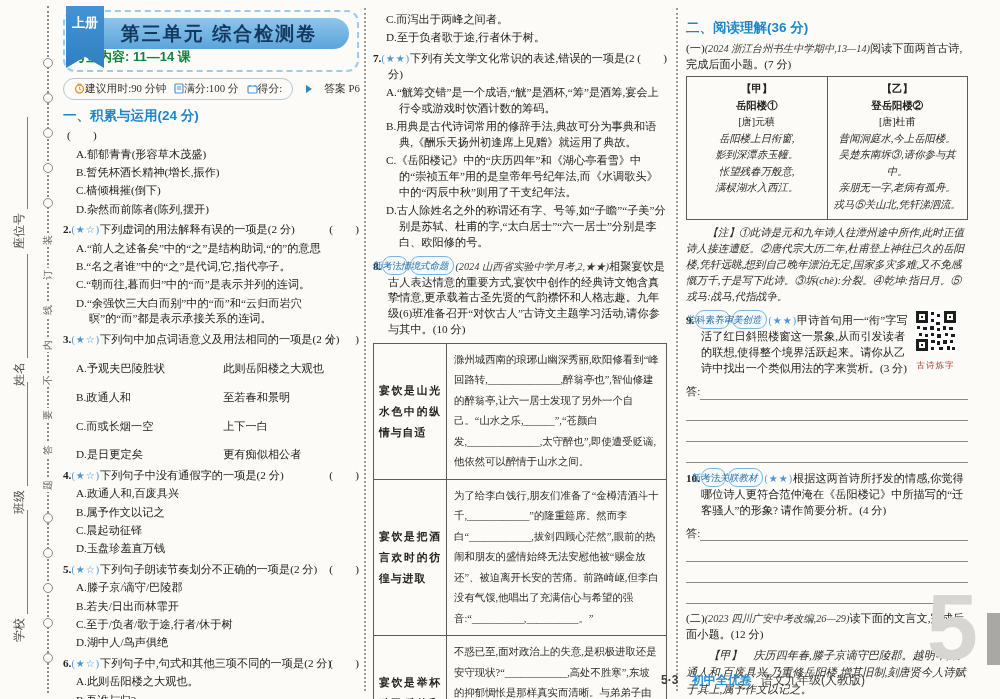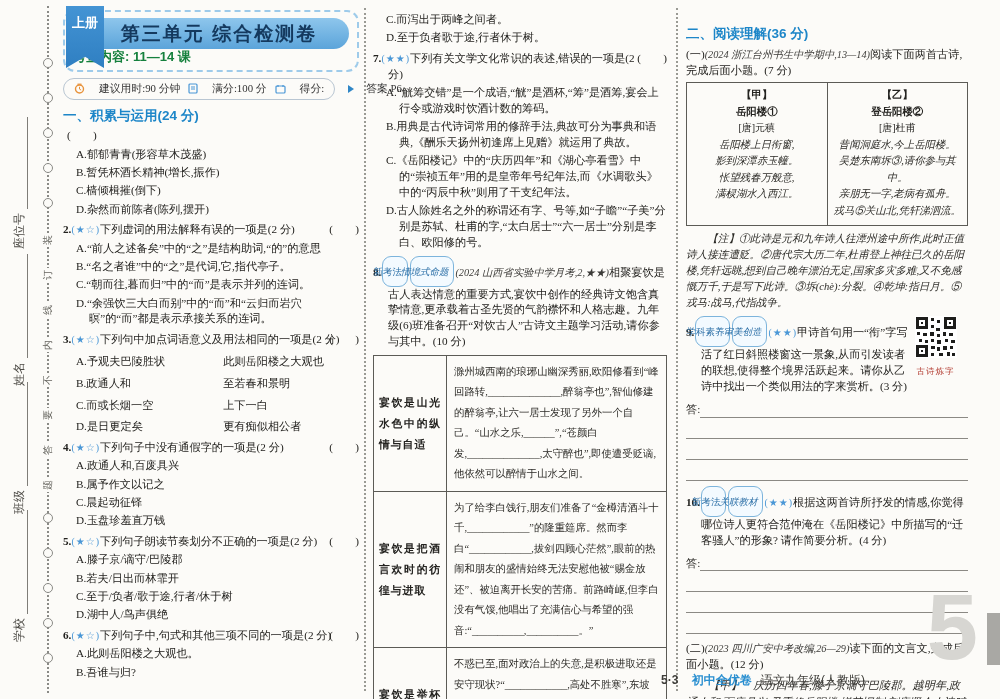--- a/index.html
+++ b/index.html
@@ -24,37 +24,37 @@
   .sep2{left:676px;}
 
   
   .head-wrap{position:relative;margin-bottom:8px;}
   .dash-box{border:2px dashed #9ecbea;border-radius:12px;padding:6px 8px 5px;margin-left:0;}
   .ribbon{position:absolute;left:3px;top:-4px;width:38px;height:62px;background:linear-gradient(180deg,#4494d4,#2f7fc2);color:#fff;font-family:"Liberation Sans",sans-serif;font-weight:bold;font-size:13px;text-align:center;padding-top:9px;box-sizing:border-box;clip-path:polygon(0 0,100% 0,100% 100%,50% 82%,0 100%);z-index:3;}
   .banner-bar{margin-left:16px;height:31px;border-radius:8px 19px 19px 8px;background:linear-gradient(180deg,#8ec6ec,#5ba4da);display:flex;align-items:center;justify-content:center;font-family:"Liberation Sans",sans-serif;font-weight:bold;font-size:19px;letter-spacing:2px;color:#14395e;position:relative;z-index:2;}
   .scope-line{text-align:left;font-weight:bold;font-size:13px;font-family:"Liberation Sans",sans-serif;color:#15803d;}
   .info-row{display:flex;align-items:center;margin-top:6px;}
   .info-pill{flex:1;display:flex;align-items:center;border:1.5px solid #b9c6d2;border-radius:13px;padding:2px 10px;font-size:10.8px;color:#333;gap:4px;}
-  .info-item{display:flex;align-items:center;gap:14px;white-space:nowrap;}
+  .info-item{display:flex;align-items:center;gap:0;white-space:nowrap;}
   .info-sp{flex:1;}
   .ans-ref{margin-left:13px;font-size:10.8px;color:#333;white-space:nowrap;display:flex;align-items:center;gap:12px;}
   .tri{display:inline-block;width:0;height:0;border-left:6px solid #2f86c6;border-top:4px solid transparent;border-bottom:4px solid transparent;}
 
   
   .sec-title{font-family:"Liberation Sans",sans-serif;font-weight:bold;font-size:13.5px;color:#1d86c8;margin:6px 0 4px;}
   .q{margin-top:5px;padding-left:15px;text-indent:-15px;}
   .q-first{display:flex;justify-content:space-between;padding-left:15px;text-indent:-15px;margin-top:5px;}
   .q-num{font-weight:bold;}
   .stars{color:#4a97d6;font-size:10px;letter-spacing:1px;}
   .bracket{white-space:nowrap;margin-left:4px;}
   .opt{padding-left:26px;text-indent:-13px;margin-top:2.5px;}
-  .opt-pair{display:flex;padding-left:13px;margin-top:6px;}
+  .opt-pair{display:flex;padding-left:13px;margin-top:13px;}
   .pair-l{width:52%;}
   .pair-r{width:48%;}
-  .chip{display:inline-block;border:1px solid #7cb4dc;color:#2a6ea6;background:#f3faff;border-radius:9px;padding:8px 5px;font-size:9.5px;line-height:13px;font-family:"Liberation Sans",sans-serif;margin:0 1px;vertical-align:1px;}
+  .chip{display:inline-block;border:1px solid #7cb4dc;color:#2a6ea6;background:#f3faff;border-radius:9px;padding:2px 5px;font-size:9.5px;line-height:13px;font-family:"Liberation Sans",sans-serif;margin:0 1px;vertical-align:1px;}
   .chip-i{font-style:italic;}
   .src{font-style:italic;font-size:10.3px;color:#3c3b38;}
 
   
   .fill-table{border:1px solid #5c5b56;margin-top:5px;}
   .ft-row{display:flex;border-top:1px solid #5c5b56;}
   .ft-row:first-child{border-top:none;}
   .ft-label{width:62px;min-width:62px;border-right:1px solid #5c5b56;display:flex;align-items:center;justify-content:center;text-align:justify;font-weight:bold;font-size:10.8px;line-height:21px;padding:6px 5px;letter-spacing:1px;}
   .ft-text{flex:1;padding:6px 7px;font-size:10.4px;line-height:20.5px;color:#2c2b27;}
 
@@ -267,21 +267,21 @@
         <div class="ft-text">为了给李白饯行,朋友们准备了“金樽清酒斗十千,____________”的隆重筵席。然而李白“____________,拔剑四顾心茫然”,眼前的热闹和朋友的盛情始终无法安慰他被“赐金放还”、被迫离开长安的苦痛。前路崎岖,但李白没有气馁,他唱出了充满信心与希望的强音:“__________,__________。”</div>
       </div>
       <div class="ft-row">
         <div class="ft-label">宴饮是举杯独酌后的和解与旷达</div>
         <div class="ft-text">不惑已至,面对政治上的失意,是积极进取还是安守现状?“____________,高处不胜寒”,东坡的抑郁惆怅是那样真实而清晰。与弟弟子由七年未见,中秋月圆,何况人间事?彼此珍重,共赏月色,“____________,____________”既是苏轼对亲人的祝福,又是与人生憾事的和解。</div>
       </div>
     </div>
   </div>
 
   <div class="col col3">
-    <div class="sec-title" style="margin-top:16px">二、阅读理解(36 分)</div>
+    <div class="sec-title" style="margin-top:10px">二、阅读理解(36 分)</div>
 
     <div class="q" style="padding-left:0;text-indent:0">
       <span>(一)</span><span class="src">(2024 浙江台州书生中学期中,13—14)</span><span>阅读下面两首古诗,完成后面小题。(7 分)</span>
     </div>
 
     <div class="poem-table">
       <div class="poem-col">
         <div class="poem-tag">【甲】</div>
         <div class="poem-tag">岳阳楼①</div>
         <div class="poem-author">[唐]元稹</div>

